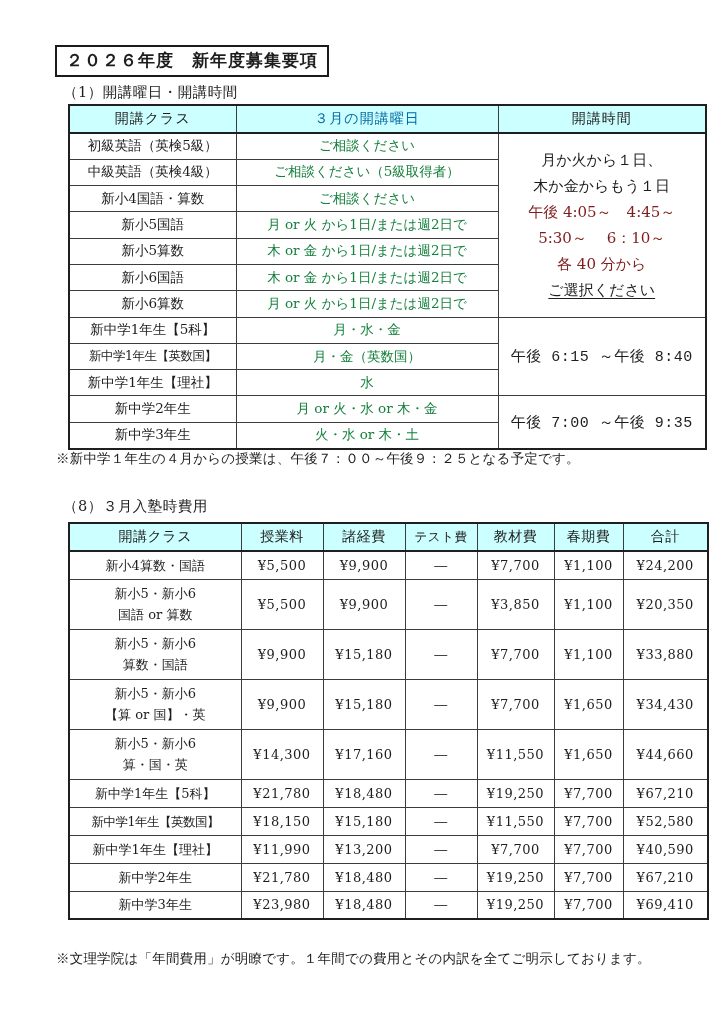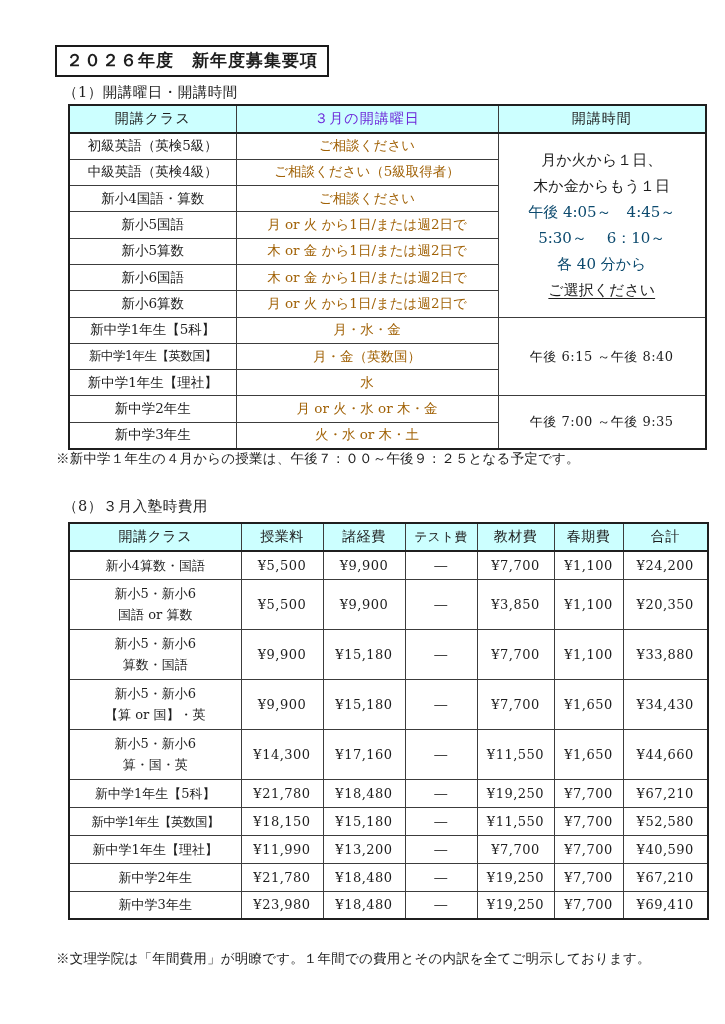--- a/index.html
+++ b/index.html
@@ -22,27 +22,27 @@
     border:1px solid #3c3c3c;text-align:center;vertical-align:middle;
     padding:0 2px;overflow:hidden;white-space:nowrap;
   }
   .tbl thead th{
     background:#ccffff;font-weight:normal;font-size:14px;
     border-bottom:2px solid #1f1f1f;height:26px;letter-spacing:1px;
   }
   
   .schedule{top:104px;width:637px;font-size:13.5px;}
   .schedule tbody tr{height:26.3px;}
-  .schedule .day{color:#a16207;}
-  .schedule .red{color:#6d28d9;}
+  .schedule .day{color:#15803d;}
+  .schedule .red{color:#0369a1;}
   .schedule .timecell{font-size:15px;white-space:normal;padding:4px 2px;}
   .schedule .timecell div{line-height:26px;}
-  .tm-blue{color:#0c4a6e;}
+  .tm-blue{color:#7f1d1d;}
   .tm-underline{text-decoration:underline;text-underline-offset:3px;}
-  .schedule .jr{font-size:13px;letter-spacing:0.5px;}
+  .schedule .jr{font-size:15px;letter-spacing:0.5px;font-family:Liberation Mono, monospace;}
   .tight{font-size:12.5px;letter-spacing:-0.5px;}
   
   .fees{top:522px;width:639px;font-size:13px;}
   .fees thead th{letter-spacing:0.5px;}
   .fees tr.single{height:28px;}
   .fees tr.double{height:50px;}
   .fees td.clscell{white-space:normal;line-height:21px;}
   .fees td.num{font-family:"DejaVu Serif","Liberation Serif",serif;letter-spacing:0.5px;}
   .note{position:absolute;left:56px;font-size:13.5px;white-space:nowrap;letter-spacing:0.2px;}
   .note1{top:450px;}

